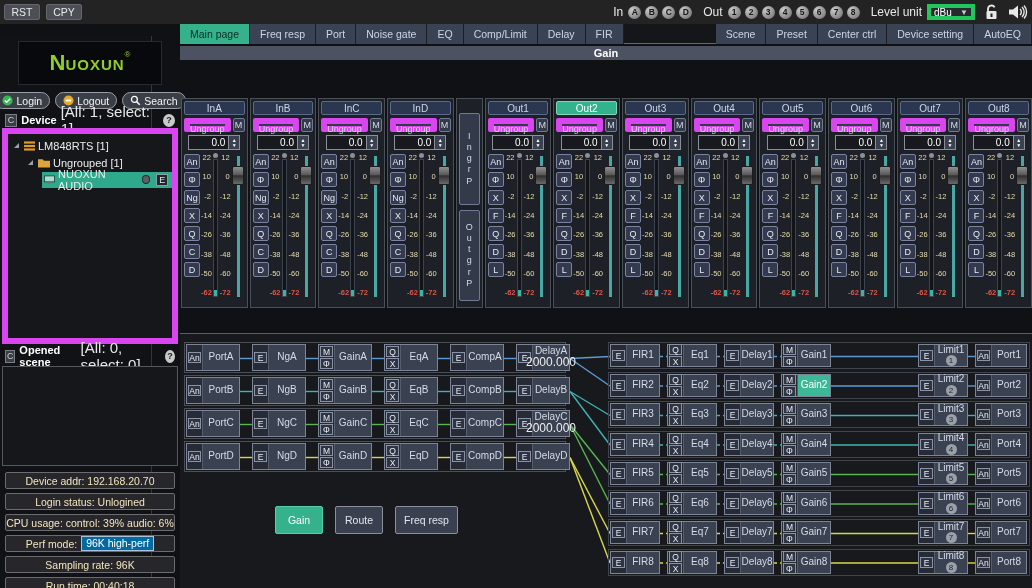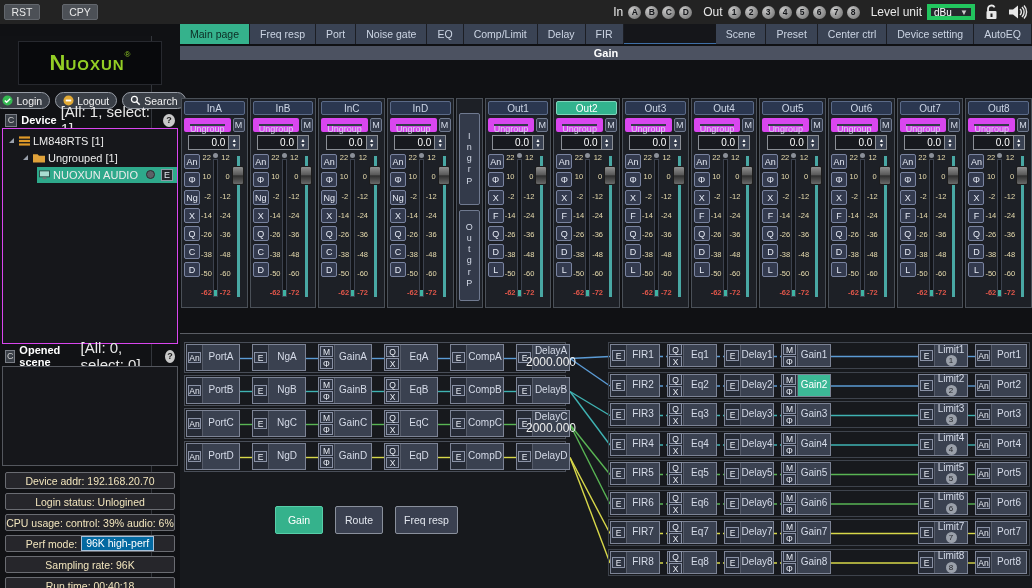--- a/index.html
+++ b/index.html
@@ -1,21 +1,21 @@
 <!DOCTYPE html>
 <html><head>
 <meta charset="utf-8">
 <style>
   html,body{margin:0;padding:0;background:#000;}
   *{box-sizing:border-box;font-family:"Liberation Sans",sans-serif;}
   button{font-family:inherit;cursor:pointer;}
   .app{position:relative;width:1032px;height:588px;background:#101114;overflow:hidden;}
 
   
-  .topbar{position:absolute;left:0;top:0;width:1032px;height:24px;background:#232323;display:flex;align-items:center;padding:0 4px;gap:22px;}
+  .topbar{position:absolute;left:0;top:0;width:1032px;height:24px;background:#232323;display:flex;align-items:center;padding:0 4px;gap:6px;}
   .tb-btn{height:16px;min-width:36px;background:#4c5056;border:1px solid #63676d;border-radius:2px;color:#e8e8e8;font-size:10.5px;line-height:13px;padding:0 6px;}
   .tb-right{margin-left:auto;display:flex;align-items:center;gap:5px;}
   .tb-label{color:#e8e8e8;font-size:12px;margin-left:6px;}
   .badges{display:flex;gap:4px;}
   .badge-circle{width:13px;height:13px;border-radius:50%;background:radial-gradient(circle at 4px 4px,#c9c9c9,#696969);color:#15171b;font-size:8.5px;font-weight:bold;line-height:13px;text-align:center;}
   .dropdown{width:48px;height:16px;background:#26292e;border:4px solid #22c55e;color:#fff;font-size:10px;display:flex;align-items:center;justify-content:space-between;padding:0 3px;}
   .caret{font-size:8px;color:#ccc;}
   .tb-ico{display:inline-flex;align-items:center;margin-left:4px;}
 
   
@@ -24,21 +24,21 @@
   .logo-n{color:#93ce25;font-size:22px;font-weight:bold;}
   .logo-rest{color:#93ce25;font-size:15px;font-weight:bold;letter-spacing:1px;}
   .logo-reg{color:#93ce25;font-size:8px;vertical-align:top;}
   .sb-buttons{position:absolute;left:0;top:56px;width:180px;display:flex;justify-content:center;gap:5px;}
   .pill{display:flex;align-items:center;gap:3px;background:#3a3f47;border:1px solid #989da6;border-radius:9px;padding:0 7px;height:17px;color:#f2f2f2;font-size:10.5px;}
   .sb-header{position:absolute;left:0;width:180px;height:16px;display:flex;align-items:center;gap:4px;padding:0 5px;color:#fff;font-size:11px;}
   .c-btn{width:13px;height:13px;background:#3a3f47;border:1px solid #7a7e86;color:#ccc;font-size:9px;line-height:11px;text-align:center;padding:0;}
   .sb-title{font-weight:bold;}
   .sb-meta{font-size:15px;color:#e8e8e8;}
   .help{margin-left:auto;width:13px;height:13px;border-radius:50%;background:#c9c9c9;color:#1c1c1c;font-size:9px;font-weight:bold;line-height:13px;text-align:center;border:none;padding:0;}
-  .tree-box{position:absolute;left:2px;top:92px;width:176px;height:216px;background:#16171b;border:1px solid #d946ef;padding-top:3px;}
+  .tree-box{position:absolute;left:2px;top:92px;width:176px;height:216px;background:#16171b;border:6px solid #d946ef;padding-top:3px;}
   .tree-row{display:flex;align-items:center;height:17px;font-size:11px;color:#ececec;}
   .tri{width:0;height:0;border-left:5px solid transparent;border-bottom:5px solid #9aa1ac;margin-right:3px;flex:none;}
   .tree-sel-wrap{display:flex;align-items:center;gap:3px;flex:1;height:16px;padding:0 2px;}
   .tree-sel-wrap.sel{background:#2ea98b;}
   .tree-dot{width:9px;height:9px;border-radius:50%;background:#5c6066;margin-left:auto;border:1px solid #2a2c30;}
   .tree-e{width:12px;height:12px;background:#23262b;border:1px solid #8a9aa6;color:#dfe6ee;font-size:9px;line-height:11px;text-align:center;margin:0 2px 0 3px;}
   .ico{display:inline-flex;align-items:center;}
   .scene-box{position:absolute;left:2px;top:330px;width:176px;height:100px;background:#16171b;border:1px solid #54575e;}
   .info-panel{position:absolute;left:0;top:436px;width:180px;}
   .info-row{height:17px;margin:0 5px 4px;background:#26262b;border:1px solid #6a6c72;border-radius:2px;display:flex;align-items:center;justify-content:center;font-size:10.5px;color:#f2e5bd;gap:4px;white-space:nowrap;}

